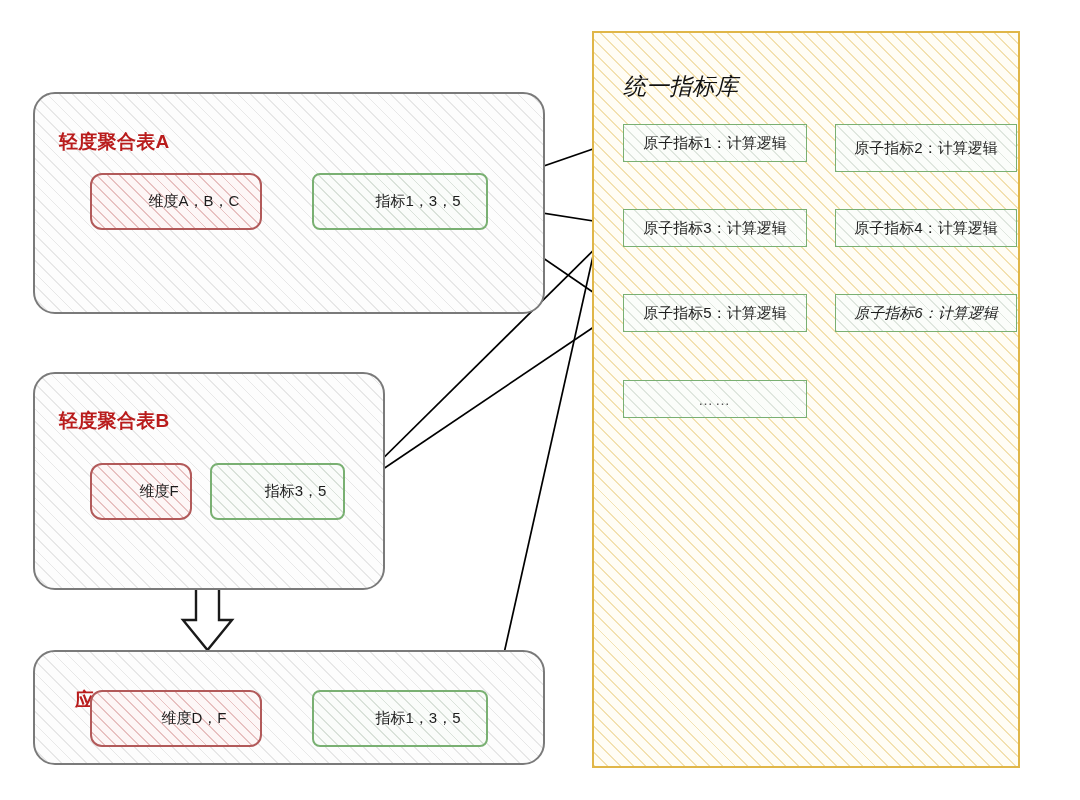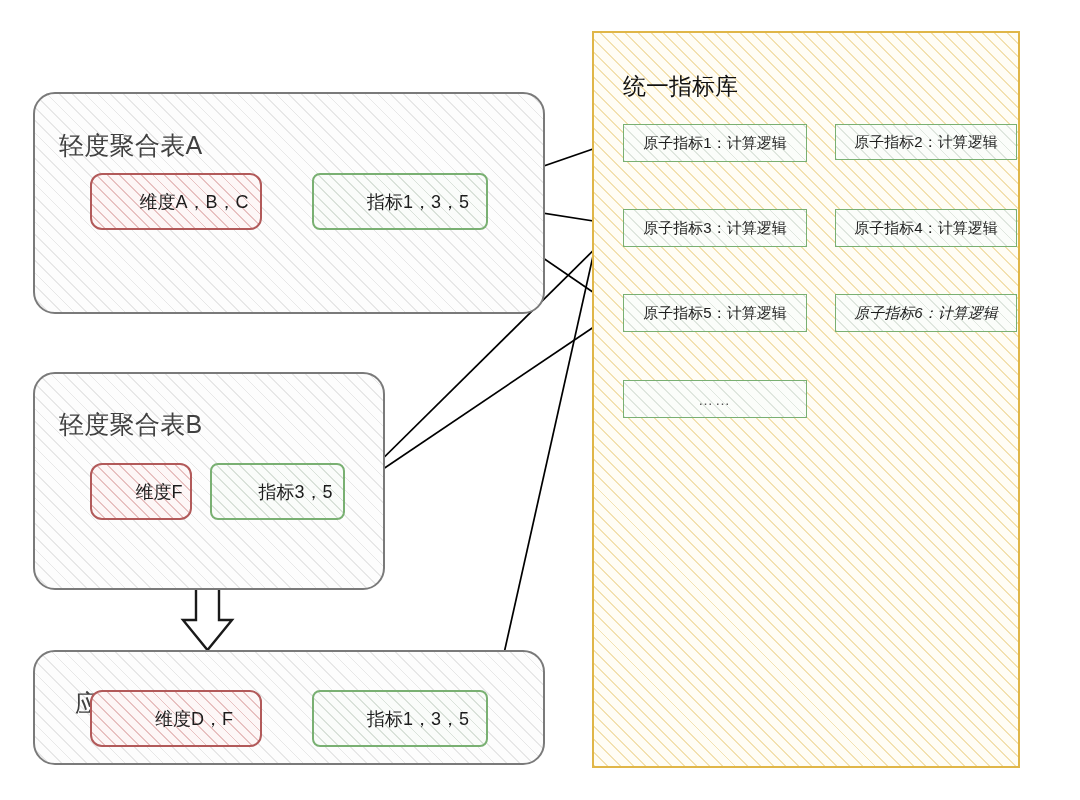--- a/index.html
+++ b/index.html
@@ -14,24 +14,24 @@
   .table-box{
     border:2px solid #7a7a7a;
     border-radius:22px;
     background-color:#fdfdfd;
     background-image:repeating-linear-gradient(45deg,
         rgba(120,120,120,.16) 0px, rgba(120,120,120,.16) 1.2px,
         rgba(0,0,0,0) 1.2px, rgba(0,0,0,0) 9px);
   }
   .table-title{
     position:absolute;
-    font-weight:normal;
-    font-size:25px;
+    font-weight:bold;
+    font-size:19px;
     letter-spacing:.3px;
-    color:#404040;
+    color:#b91c1c;
     white-space:nowrap;
   }
 
   
   .dim-box{
     border:2px solid #b25a5a;
     border-radius:12px;
     background-color:#fdf7f7;
     background-image:repeating-linear-gradient(45deg,
         rgba(190,90,90,.34) 0px, rgba(190,90,90,.34) 1.3px,
@@ -41,36 +41,37 @@
   
   .met-box{
     border:2px solid #79b072;
     border-radius:8px;
     background-color:#fafcfa;
     background-image:repeating-linear-gradient(45deg,
         rgba(125,150,125,.26) 0px, rgba(125,150,125,.26) 1.3px,
         rgba(0,0,0,0) 1.3px, rgba(0,0,0,0) 8px);
     display:flex;align-items:center;justify-content:center;
   }
-  .box-label{font-size:18px;color:#1c1c1c;white-space:nowrap;padding-left:36px;}
+  .box-label{font-size:15px;color:#1c1c1c;white-space:nowrap;padding-left:36px;}
 
   
   .library{
     border:2px solid #e0b648;
     background-color:#fffdf5;
     background-image:repeating-linear-gradient(45deg,
         rgba(226,186,80,.42) 0px, rgba(226,186,80,.42) 1.4px,
         rgba(0,0,0,0) 1.4px, rgba(0,0,0,0) 9px);
   }
   .library-title{
     position:absolute;
     font-size:23px;
     font-weight:400;
     color:#111;
     white-space:nowrap;
+    font-style:italic;
   }
   .atom-box{
     position:absolute;
     box-sizing:border-box;
     border:1.6px solid #79b072;
     background-color:#fbfdfa;
     background-image:repeating-linear-gradient(45deg,
         rgba(125,150,125,.22) 0px, rgba(125,150,125,.22) 1.3px,
         rgba(0,0,0,0) 1.3px, rgba(0,0,0,0) 8px);
     display:flex;align-items:center;justify-content:center;
@@ -129,21 +130,21 @@
 <div class="node met-box" style="left:312px;top:690px;width:176px;height:57px;">
   <span class="box-label">指标1，3，5</span>
 </div>
 
 <div class="node library" style="left:592px;top:31px;width:428px;height:737px;">
   <div class="library-title" style="left:29px;top:38px;">统一指标库</div>
 
   <div class="atom-box" style="left:29px;top:91px;width:184px;height:38px;">
     <span class="atom-label">原子指标1：计算逻辑</span>
   </div>
-  <div class="atom-box" style="left:241px;top:91px;width:182px;height:36px;">
+  <div class="atom-box" style="left:241px;top:91px;width:182px;height:48px;">
     <span class="atom-label">原子指标2：计算逻辑</span>
   </div>
 
   <div class="atom-box" style="left:29px;top:176px;width:184px;height:38px;">
     <span class="atom-label">原子指标3：计算逻辑</span>
   </div>
   <div class="atom-box" style="left:241px;top:176px;width:182px;height:38px;">
     <span class="atom-label">原子指标4：计算逻辑</span>
   </div>
 

